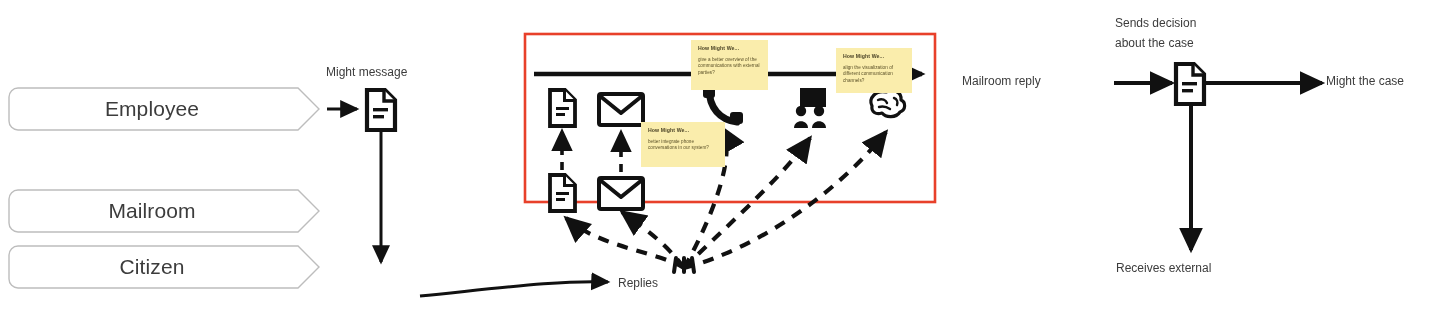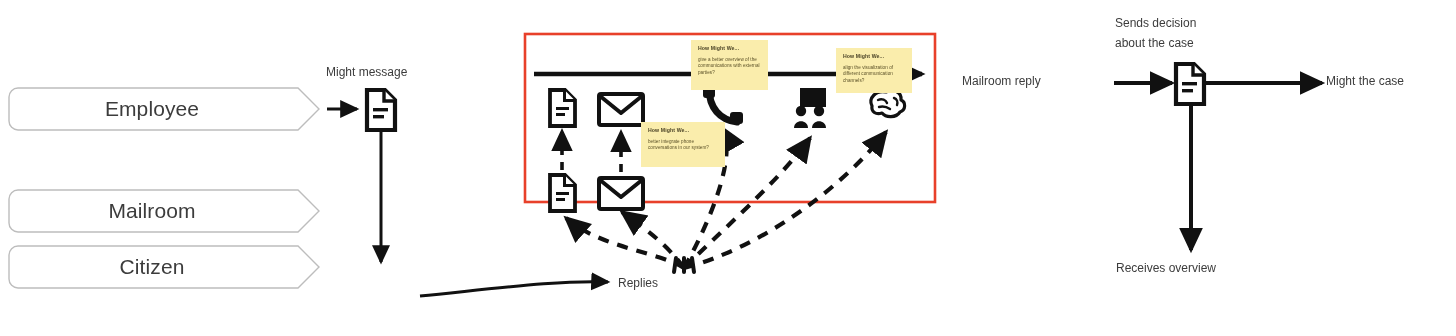--- a/index.html
+++ b/index.html
@@ -178,21 +178,21 @@
     </svg>
     <div class="lanelabel">Citizen</div>
   </div>
 
   <div class="lbl" id="lbl-sends-message">Might message</div>
   <div class="lbl" id="lbl-replies">Replies</div>
   <div class="lbl" id="lbl-processes-reply">Mailroom reply</div>
   <div class="lbl" id="lbl-sends-decision">Sends decision
 about the case</div>
   <div class="lbl" id="lbl-closes-case">Might the case</div>
-  <div class="lbl" id="lbl-receives-decision">Receives overview</div>
+  <div class="lbl" id="lbl-receives-decision">Receives external</div>
 
   <div class="sticky" id="sticky0">
     <div class="s-title">How Might We...</div>
     <div class="s-body">give a better overview of the communications with external parties?</div>
   </div>
 
   <div class="sticky" id="sticky1">
     <div class="s-title">How Might We...</div>
     <div class="s-body">align the visualization of different communication channels?</div>
   </div>

